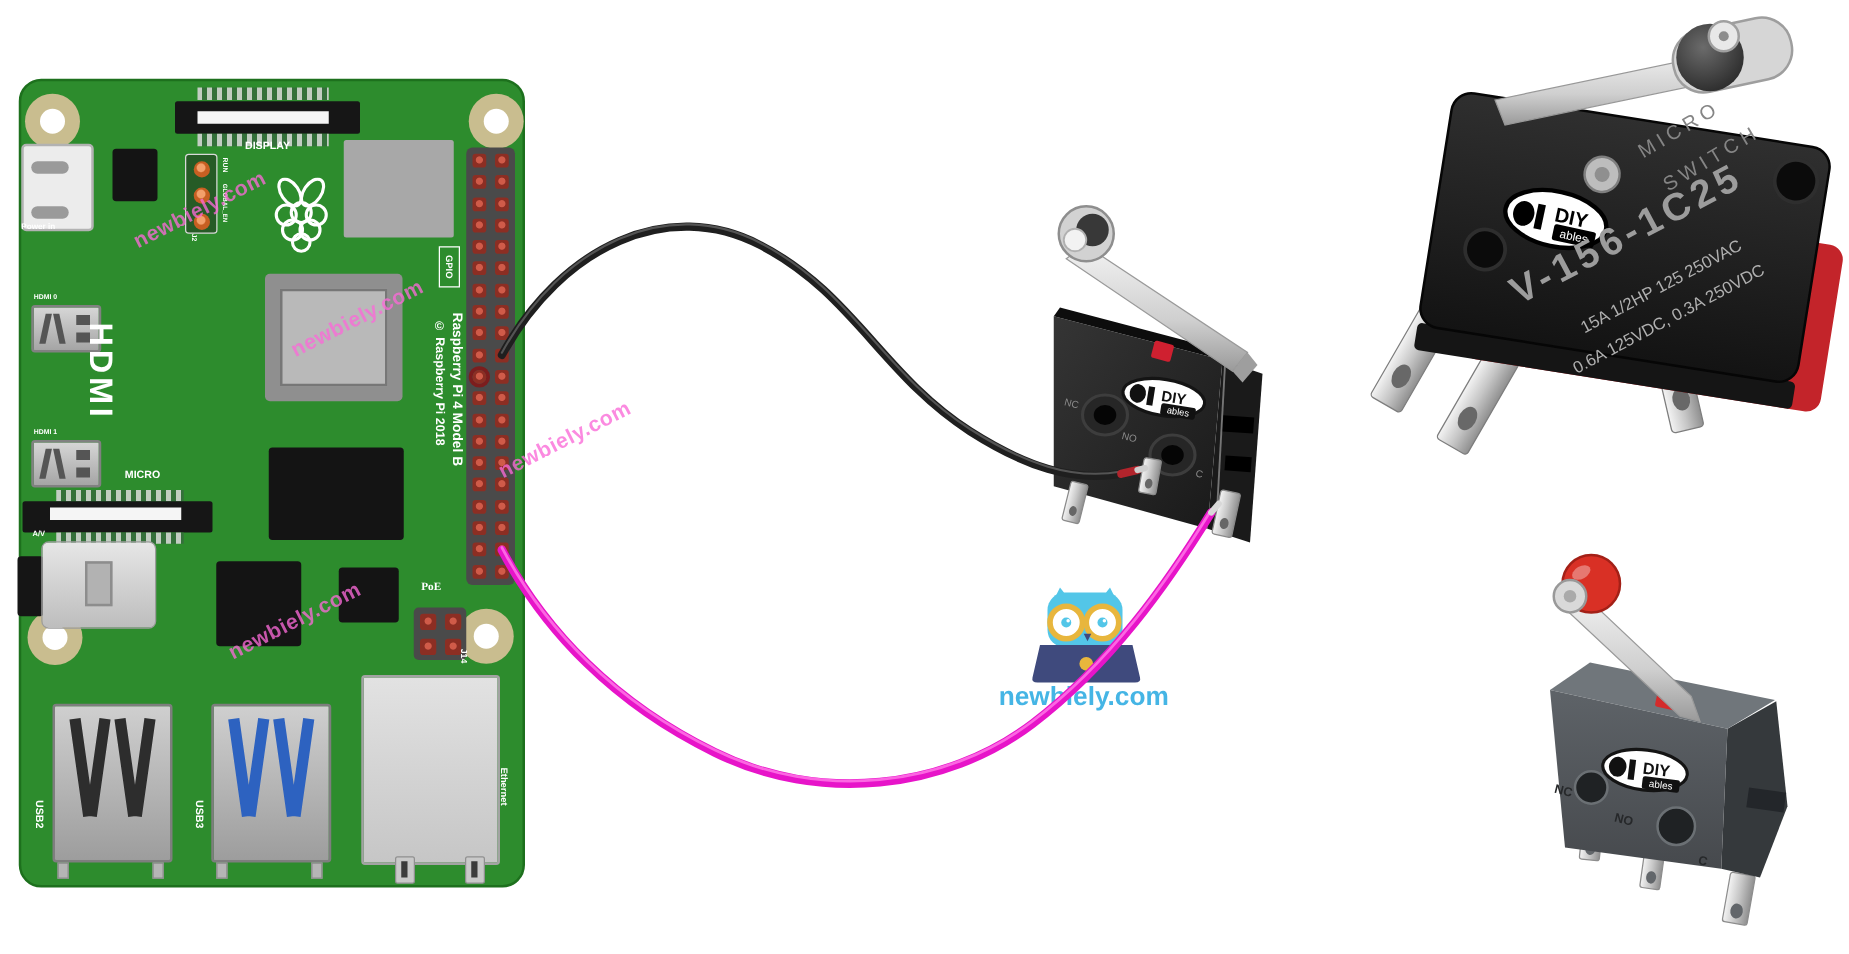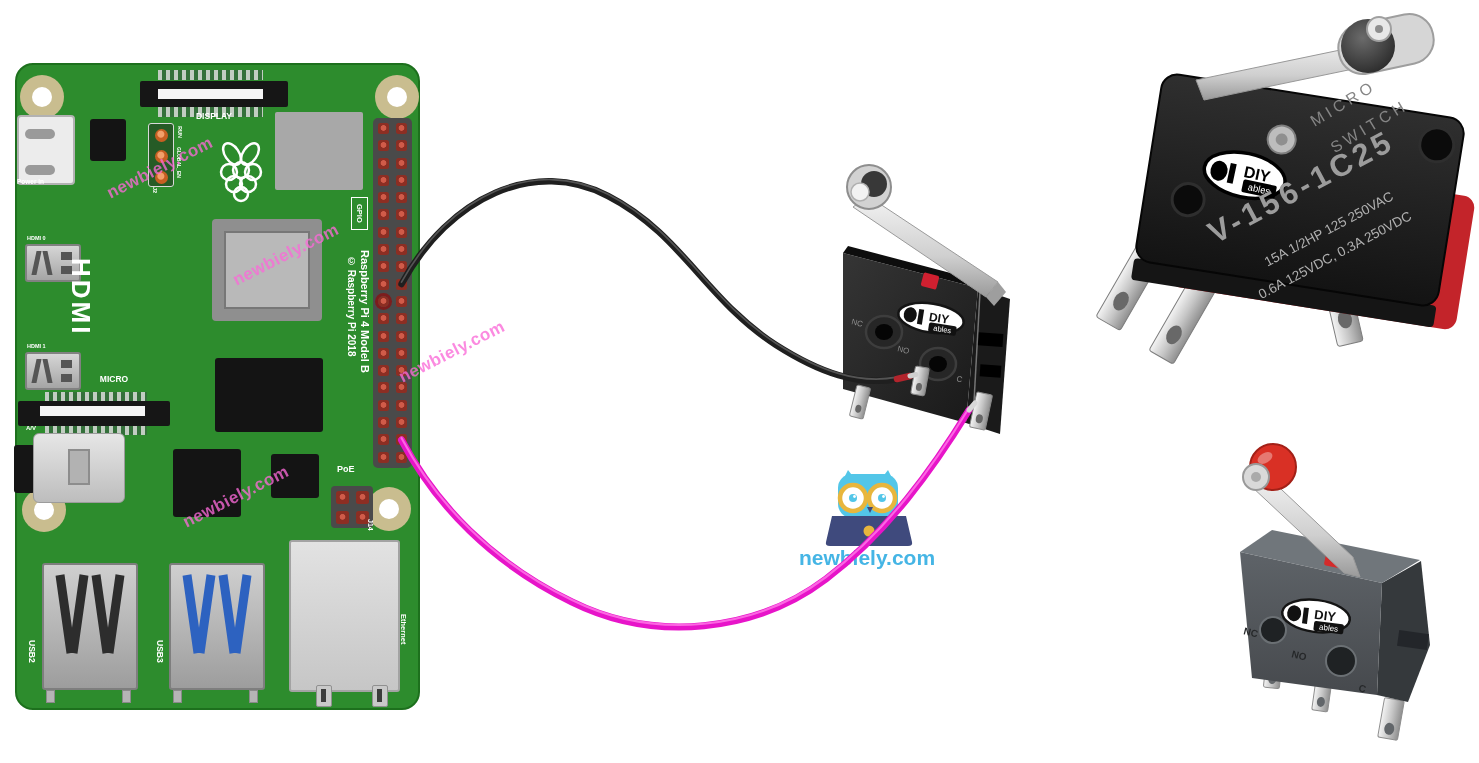--- a/index.html
+++ b/index.html
@@ -123,21 +123,21 @@
 
   <div class="lbl" style="left:26px;top:425px;font-size:6px;">A/V</div>
   <div class="avbarrel"></div>
   <div class="avbody"></div>
   <div class="avinner"></div>
 
   <div class="chip" style="left:215px;top:358px;width:108px;height:74px;"></div>
   <div class="chip" style="left:173px;top:449px;width:68px;height:68px;"></div>
   <div class="chip" style="left:271px;top:454px;width:48px;height:44px;"></div>
 
-  <div class="lbl" style="left:337px;top:465px;font-size:9px;">PoE</div>
+  <div class="lbl" style="left:337px;top:465px;font-size:9px;font-family:Liberation Serif, serif;">PoE</div>
   <div class="poe-grid">
       <div class="pin poe"></div>
       <div class="pin poe"></div>
       <div class="pin poe"></div>
       <div class="pin poe"></div>
     </div>
   <div class="lbl v" style="left:367px;top:519px;font-size:7px;">J14</div>
 
   <div class="gpio-grid">
       <div class="pin"></div>

